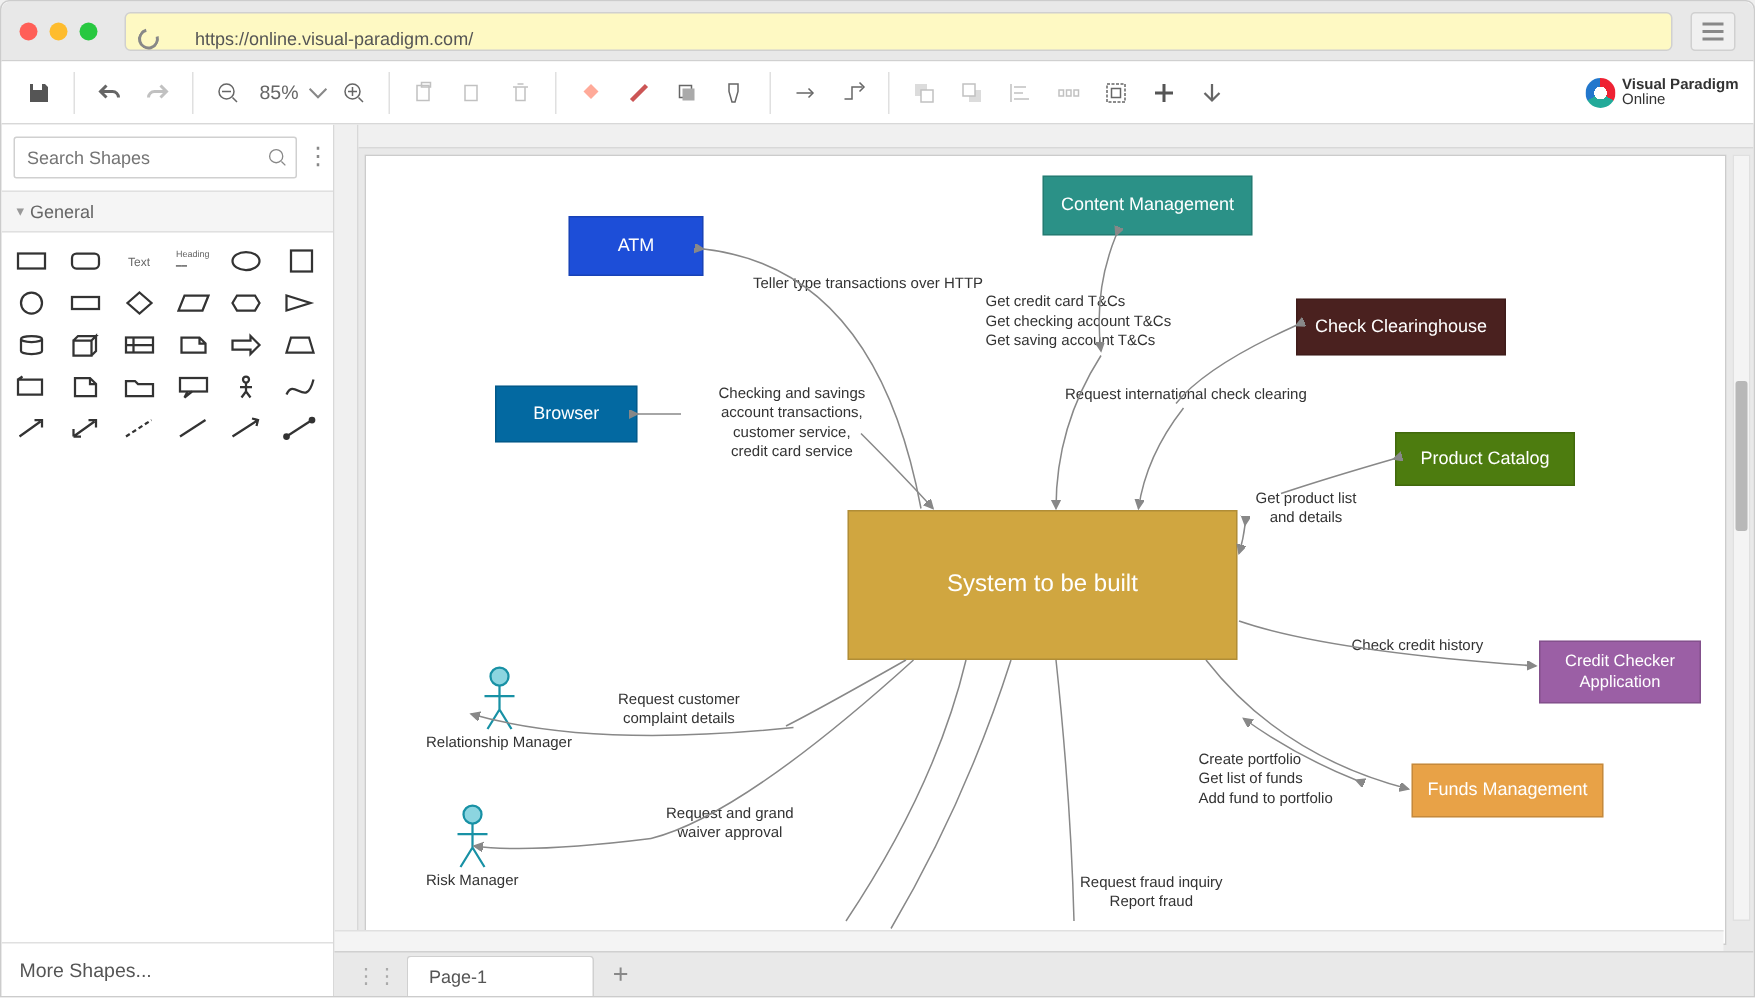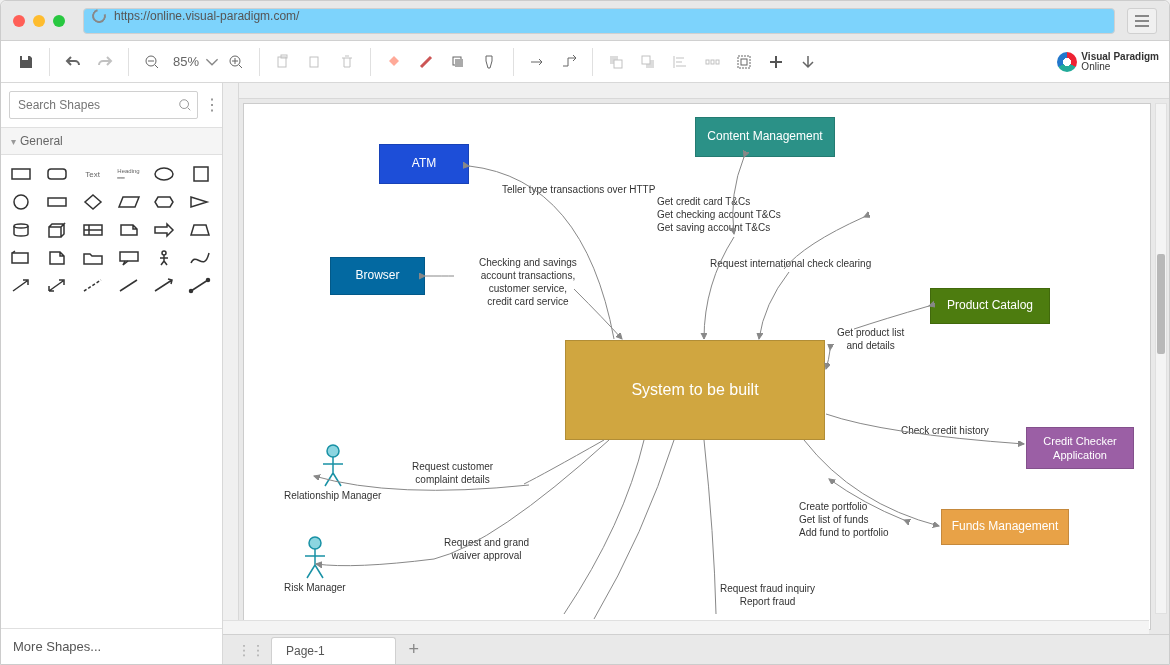--- a/index.html
+++ b/index.html
@@ -2,21 +2,21 @@
 <html><head>
 <meta charset="utf-8">
 <style>
 * { margin: 0; padding: 0; box-sizing: border-box; font-family: Arial, sans-serif; }
 body { width: 1170px; height: 665px; background: #f0f0f0; overflow: hidden; }
 .window { width: 100%; height: 100%; background: #f7f7f7; border: 1px solid #ccc; border-radius: 6px 6px 0 0; display: flex; flex-direction: column; }
 .titlebar { height: 40px; background: #e8e8e8; border-radius: 6px 6px 0 0; display: flex; align-items: center; padding: 0 12px; border-bottom: 1px solid #d0d0d0; }
 .traffic { display: flex; gap: 8px; margin-right: 18px; }
 .dot { width: 12px; height: 12px; border-radius: 50%; }
 .dot.r { background: #ff5f57; } .dot.y { background: #febc2e; } .dot.g { background: #28c840; }
-.urlbar { flex: 1; height: 26px; background: #7dd3fc; border: 1px solid #d0d0d0; border-radius: 4px; display: flex; align-items: flex-start; padding: 0 8px; gap: 8px; font-size: 12px; color: #555; }
+.urlbar { flex: 1; height: 26px; background: #fef9c3; border: 1px solid #d0d0d0; border-radius: 4px; display: flex; align-items: flex-end; padding: 0 8px; gap: 24px; font-size: 12px; color: #555; }
 .reload { width: 14px; height: 14px; border: 2px solid #888; border-radius: 50%; border-top-color: transparent; transform: rotate(30deg); }
 .hamburger { margin-left: 12px; width: 30px; height: 26px; background: #f0f0f0; border: 1px solid #d0d0d0; border-radius: 3px; display: flex; flex-direction: column; justify-content: center; align-items: center; gap: 3px; cursor: pointer; }
 .hamburger span { width: 14px; height: 2px; background: #888; }
 .toolbar { height: 42px; background: #fff; border-bottom: 1px solid #d8d8d8; display: flex; align-items: center; padding: 0 10px; gap: 2px; }
 .tbtn { width: 30px; height: 30px; display: flex; align-items: center; justify-content: center; color: #666; cursor: pointer; border-radius: 2px; }
 .tbtn svg { width: 16px; height: 16px; }
 .sep { width: 1px; height: 28px; background: #e0e0e0; margin: 0 6px; }
 .zoom-label { font-size: 13px; color: #666; padding: 0 4px; }
 .logo { margin-left: auto; display: flex; align-items: center; gap: 4px; font-size: 10px; color: #333; line-height: 1; }
 .logo-icon { width: 20px; height: 20px; background: radial-gradient(circle, #fff 30%, transparent 30%), conic-gradient(#e23 0 120deg, #2a9 120deg 240deg, #27c 240deg 360deg); border-radius: 50%; }
@@ -382,20 +382,21 @@
     <div class="main">
       <div class="canvas-wrap">
         <div class="gutter-v"></div>
         <div class="canvas-col">
           <div class="gutter-h"></div>
           <div class="canvas">
 
             <div class="node" style="left:135px;top:40px;width:90px;height:40px;background:#1d4ed8">ATM</div>
             <div class="node" style="left:451px;top:13px;width:140px;height:40px;background:#2b9187">Content Management</div>
             <div class="node" style="left:86px;top:153px;width:95px;height:38px;background:#0369a1">Browser</div>
+            <div class="node" style="left:620px;top:95px;width:140px;height:38px;background:#4a211f">Check Clearinghouse</div>
             <div class="node" style="left:686px;top:184px;width:120px;height:36px;background:#4d7c0f">Product Catalog</div>
             <div class="node" style="left:321px;top:236px;width:260px;height:100px;background:#d0a640;font-size:16px">System to be built</div>
             <div class="node" style="left:697px;top:405px;width:128px;height:36px;background:#e8a247">Funds Management</div>
             <div class="node" style="left:782px;top:323px;width:108px;height:42px;background:#9b5fa5;font-size:11px">Credit Checker Application</div>
 
             <div class="actor" style="left:40px;top:340px">
               <svg width="26" height="44" viewBox="0 0 26 44">
                   <circle cx="13" cy="7" r="6"></circle>
                   <path d="M13 13v16M3 20h20M13 29l-8 13M13 29l8 13" fill="none"></path>
                 </svg>

